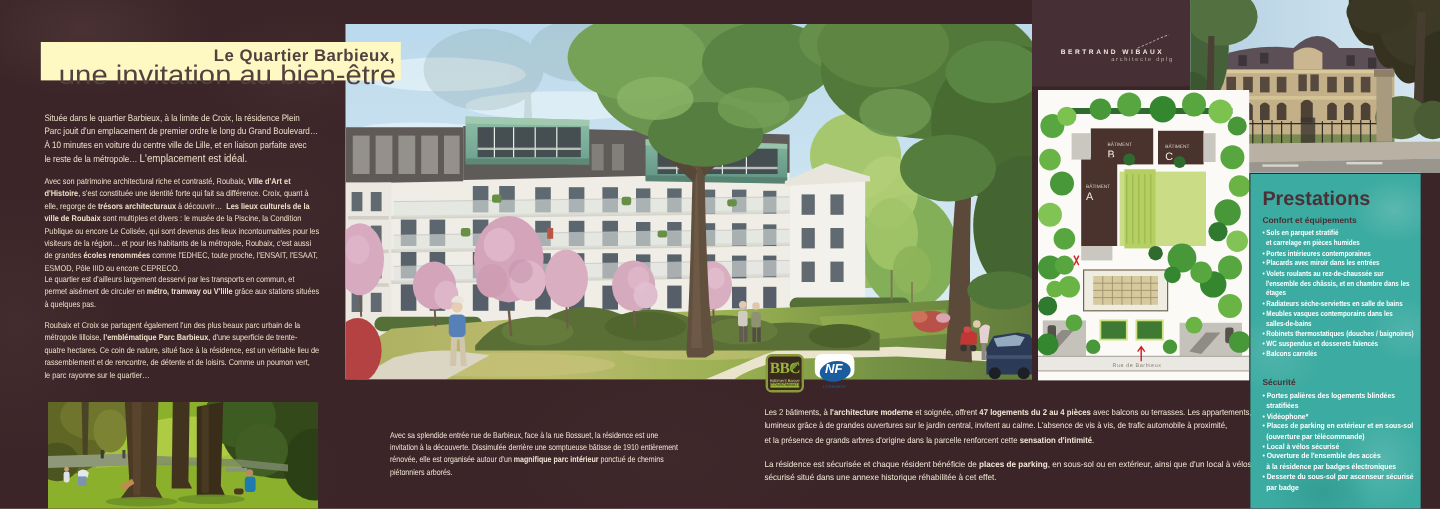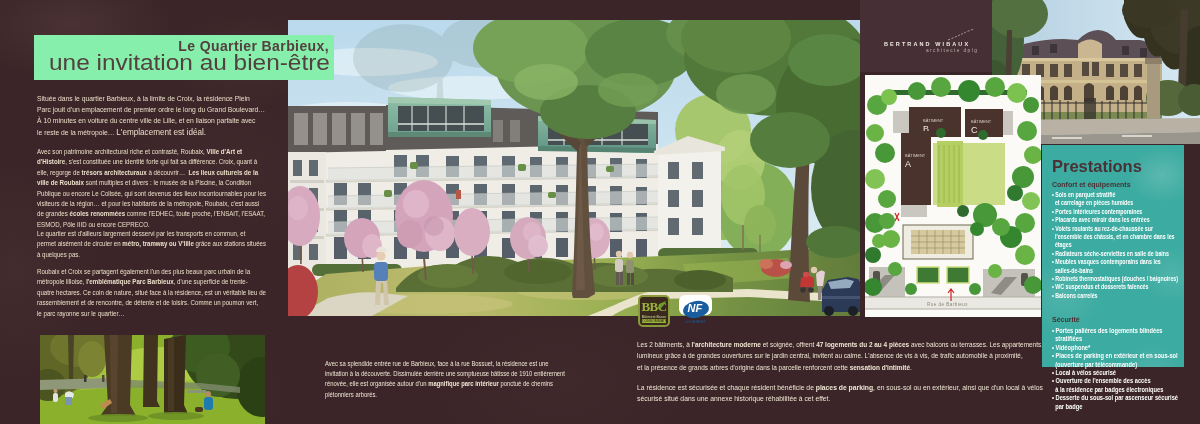--- a/index.html
+++ b/index.html
@@ -378,21 +378,21 @@
         <path d="M534 270 L 540 260 L 560 257 L 570 259 L 572 262 L 572 292 L 534 292 Z" fill="#20304f"></path>
         <path d="M540 262 L 558 259 L 566 261 L 562 268 L 543 269 Z" fill="#8fa6bc"></path>
         <circle cx="541" cy="291" r="5" fill="#10141a"></circle>
           <circle cx="565" cy="291" r="5" fill="#10141a"></circle>
         <rect x="534" y="276" width="38" height="3" fill="#3a4a68"></rect>
       </g>
       <rect x="0" y="0" width="572" height="296" fill="#ffffff" opacity=".05"></rect>
     </svg>
   </div>
 
-  <div class="abs" style="left:34px;top:35px;width:300px;height:45px;background:#86efac;color:#54413f;">
+  <div class="abs" style="left:34px;top:35px;width:300px;height:32px;background:#fef9c3;color:#54413f;">
     <div id="t1" class="sq" style="position:absolute;right:5px;top:3px;font-size:14px;font-weight:bold;letter-spacing:.4px;transform-origin:right top;">Le Quartier Barbieux,</div>
     <div id="t2" class="sq" style="position:absolute;left:15px;top:15px;font-size:22.5px;letter-spacing:0;transform:scaleX(1.085);">une invitation au bien-être</div>
   </div>
 
   <div id="p1" class="abs sq" style="left:37px;top:93px;color:#eadfc8;font-size:7.8px;line-height:11.1px;transform:scaleX(0.8675);">
     Située dans le quartier Barbieux, à la limite de Croix, la résidence Plein<br>
     Parc jouit d'un emplacement de premier ordre le long du Grand Boulevard…<br>
     À 10 minutes en voiture du centre ville de Lille, et en liaison parfaite avec<br>
     le reste de la métropole… <span style="font-size:9.4px;">L'emplacement est idéal.</span>
   </div>
@@ -618,21 +618,21 @@
 
       <polygon points="0,120 208,118 208,132 0,136" fill="#b8b1a4"></polygon>
 
       <polygon points="0,136 208,132 208,144 0,144" fill="#9a968e"></polygon>
 
       <rect x="60" y="137" width="30" height="2" fill="#d8d5cc"></rect>
       <rect x="130" y="135" width="30" height="2" fill="#d8d5cc"></rect>
     </svg>
   </div>
 
-  <div class="abs" style="left:1042px;top:145px;width:142px;height:222px;background:
+  <div class="abs" style="left:1042px;top:145px;width:142px;height:279px;background:
     radial-gradient(ellipse 50px 40px at 120px 30px, rgba(255,255,255,.16), rgba(0,0,0,0) 70%),
     radial-gradient(ellipse 60px 50px at 20px 150px, rgba(255,255,255,.10), rgba(0,0,0,0) 70%),
     radial-gradient(ellipse 50px 60px at 110px 240px, rgba(255,255,255,.13), rgba(0,0,0,0) 70%),
     radial-gradient(ellipse 45px 40px at 130px 130px, rgba(255,255,255,.10), rgba(0,0,0,0) 70%),
     radial-gradient(ellipse 60px 45px at 60px 265px, rgba(20,90,85,.18), rgba(0,0,0,0) 70%),
     #3caba1;">
 
     <div style="position:absolute;left:10px;top:12px;color:#4a3135;font-size:16.5px;font-weight:bold;">Prestations</div>
 
     <div style="position:absolute;left:10px;top:36px;color:#4a3135;font-size:7px;font-weight:bold;">Confort et équipements</div>

